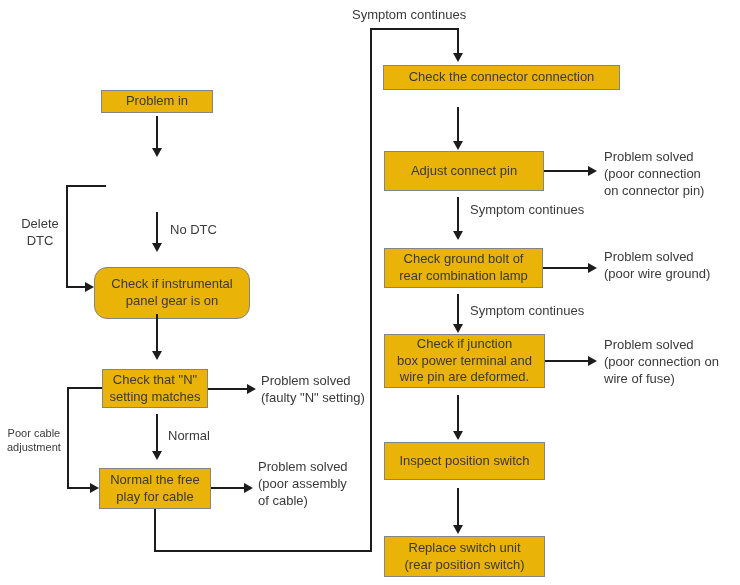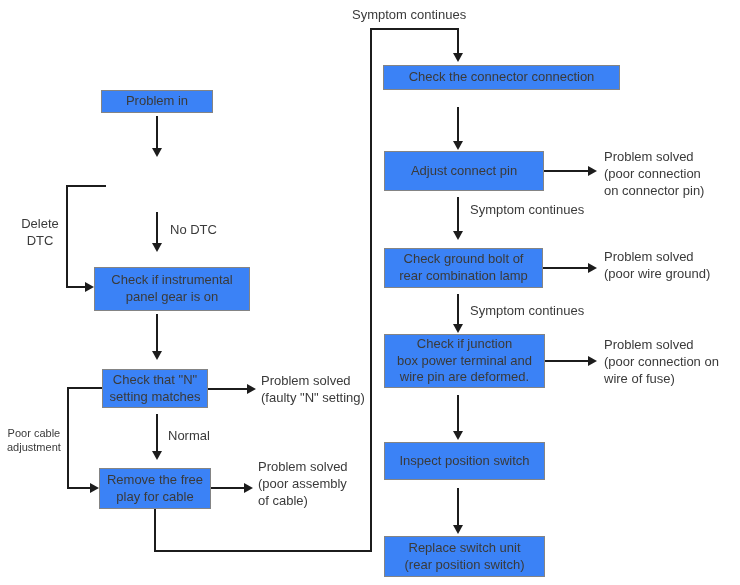--- a/index.html
+++ b/index.html
@@ -7,41 +7,41 @@
     --box-border:#848484;
     --text:#3a3a3a;
     --line:#1c1c1c;
   }
   html,body{margin:0;padding:0;background:var(--background);}
   #canvas{
     position:relative;width:740px;height:585px;background:var(--background);
     font-family:"Liberation Sans","DejaVu Sans",sans-serif;overflow:hidden;
   }
   .box{
-    position:absolute;box-sizing:border-box;background:#3b82f6;
+    position:absolute;box-sizing:border-box;background:#eab308;
     border:1px solid var(--box-border);
     display:flex;align-items:center;justify-content:center;
     text-align:center;white-space:pre-line;
     line-height:1.3;color:var(--text);font-size:13px;
   }
   .lbl,.out{
     position:absolute;white-space:pre-line;color:var(--text);
     font-size:13px;line-height:1.3;
   }
   .seg{position:absolute;background:var(--line);}
   .h{height:2px;}
   .v{width:2px;}
   .ah{position:absolute;width:0;height:0;}
   .ah-d{border-left:5px solid transparent;border-right:5px solid transparent;border-top:9px solid var(--line);}
   .ah-r{border-top:5px solid transparent;border-bottom:5px solid transparent;border-left:9px solid var(--line);}
 
   
   #b-vehicle{left:101px;top:90px;width:112px;height:23px;}
   #b-transaxle{left:106px;top:167px;width:111px;height:40px;}
-  #b-instrumental{left:94px;top:267px;width:156px;height:44px;}
+  #b-instrumental{left:94px;top:267px;width:156px;height:52px;border-radius:13px;}
   #b-checkn{left:102px;top:369px;width:106px;height:39px;}
   #b-remove{left:99px;top:468px;width:112px;height:41px;}
   
   #b-connector{left:383px;top:65px;width:237px;height:25px;}
   #b-adjust{left:384px;top:151px;width:160px;height:40px;}
   #b-ground{left:384px;top:248px;width:159px;height:40px;}
   #b-junction{left:384px;top:334px;width:161px;height:54px;}
   #b-inspect{left:384px;top:442px;width:161px;height:38px;}
   #b-replace{left:384px;top:536px;width:161px;height:41px;}
 
@@ -101,21 +101,21 @@
 </head>
 <body>
 
 <div id="canvas">
 
   <div class="box" id="b-vehicle">Problem in</div>
   <div class="box" id="b-instrumental">Check if instrumental
 panel gear is on</div>
   <div class="box" id="b-checkn">Check that "N"
 setting matches</div>
-  <div class="box" id="b-remove">Remove the free
+  <div class="box" id="b-remove">Normal the free
 play for cable</div>
 
   <div class="box" id="b-connector">Check the connector connection</div>
   <div class="box" id="b-adjust">Adjust connect pin</div>
   <div class="box" id="b-ground">Check ground bolt of
 rear combination lamp</div>
   <div class="box" id="b-junction">Check if junction
 box power terminal and
 wire pin are deformed.</div>
   <div class="box" id="b-inspect">Inspect position switch</div>

